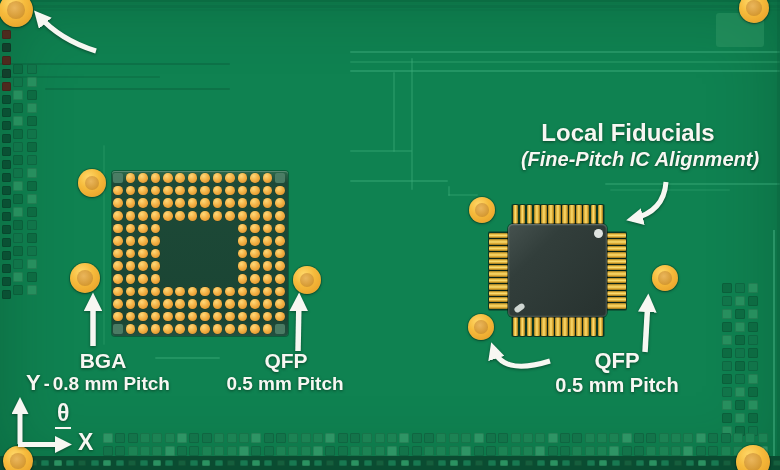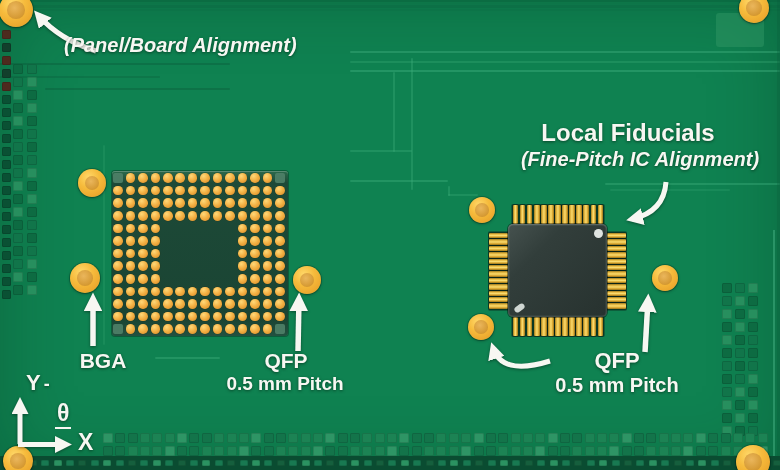--- a/index.html
+++ b/index.html
@@ -606,29 +606,29 @@
     <path d="M96,51 Q60,40 38,15" stroke="#f7f7f2" stroke-width="5" fill="none" marker-end="url(#ah)"></path>
     <path d="M666,182 Q664,212 632,219" stroke="#f7f7f2" stroke-width="5" fill="none" marker-end="url(#ah)"></path>
     <path d="M93,346 L93,299" stroke="#f7f7f2" stroke-width="5.5" fill="none" marker-end="url(#ah)"></path>
     <path d="M298,351 L299,299" stroke="#f7f7f2" stroke-width="5.5" fill="none" marker-end="url(#ah)"></path>
     <path d="M645,352 L648,300" stroke="#f7f7f2" stroke-width="5.5" fill="none" marker-end="url(#ah)"></path>
     <path d="M550,361 Q502,376 493,348" stroke="#f7f7f2" stroke-width="5" fill="none" marker-end="url(#ah)"></path>
     <path d="M20,444 L20,403" stroke="#f7f7f2" stroke-width="5" fill="none" marker-end="url(#ah)"></path>
     <path d="M18,444.5 L66,444.5" stroke="#f7f7f2" stroke-width="5" fill="none" marker-end="url(#ah)"></path>
   </svg>
 
-  <div class="lbl it" style="left:64px;top:34px;font-size:20px;">(Panel/Board Alignment)</div>
 
   <div class="lbl ctr" style="left:628px;top:119px;font-size:24px;">Local Fiducials</div>
   <div class="lbl ctr it" style="left:640px;top:148px;font-size:20px;">(Fine-Pitch IC Alignment)</div>
 
   <div class="lbl ctr" style="left:103px;top:349px;font-size:21px;">BGA</div>
   <div class="lbl pitch-row" style="left:26px;top:370px;">
     <span style="font-size:22px;">Y</span>
       <span style="font-size:18px;">-</span>
+    <span style="font-size:19px;">0.8 mm Pitch</span>
   </div>
 
   <div class="lbl ctr" style="left:286px;top:349px;font-size:21px;">QFP</div>
   <div class="lbl ctr" style="left:285px;top:373px;font-size:19px;">0.5 mm Pitch</div>
 
   <div class="lbl ctr" style="left:617px;top:348px;font-size:22px;">QFP</div>
   <div class="lbl ctr" style="left:617px;top:374px;font-size:20px;">0.5 mm Pitch</div>
 
   <div class="lbl" style="left:78px;top:429px;font-size:23px;">X</div>
   <div class="lbl" style="left:55px;top:400px;font-size:23px;"><span class="theta-u">θ</span></div>

